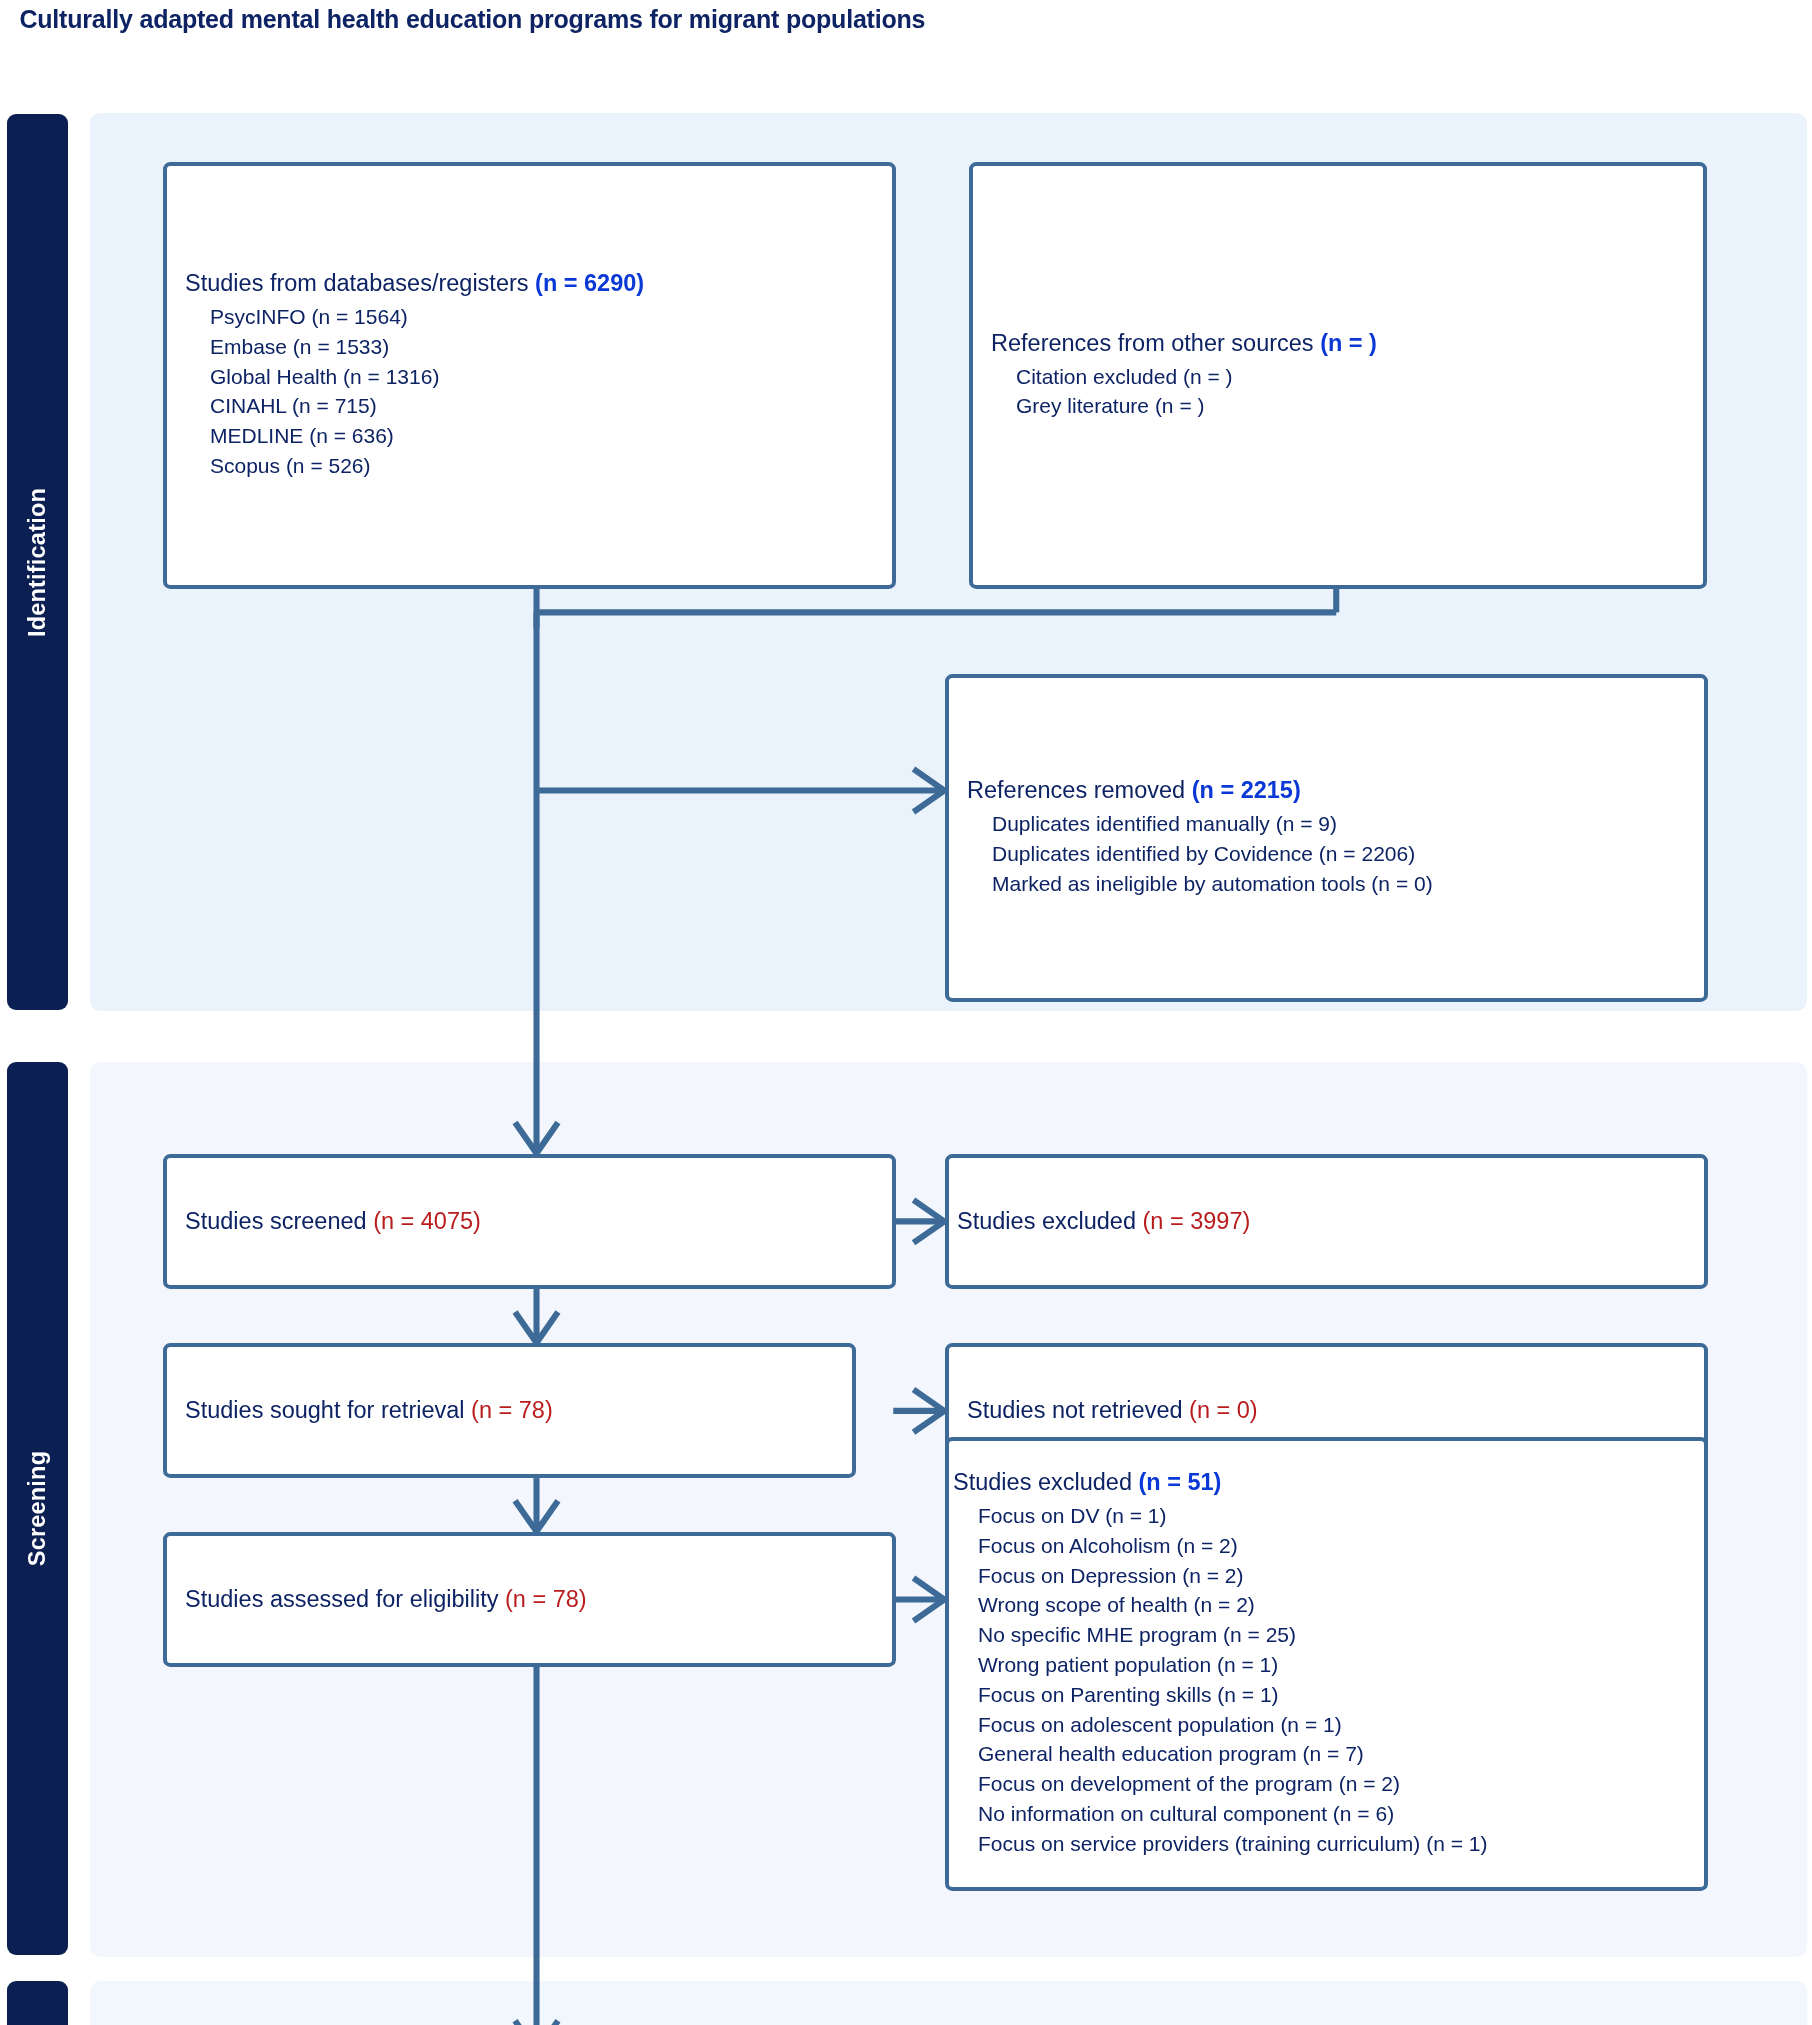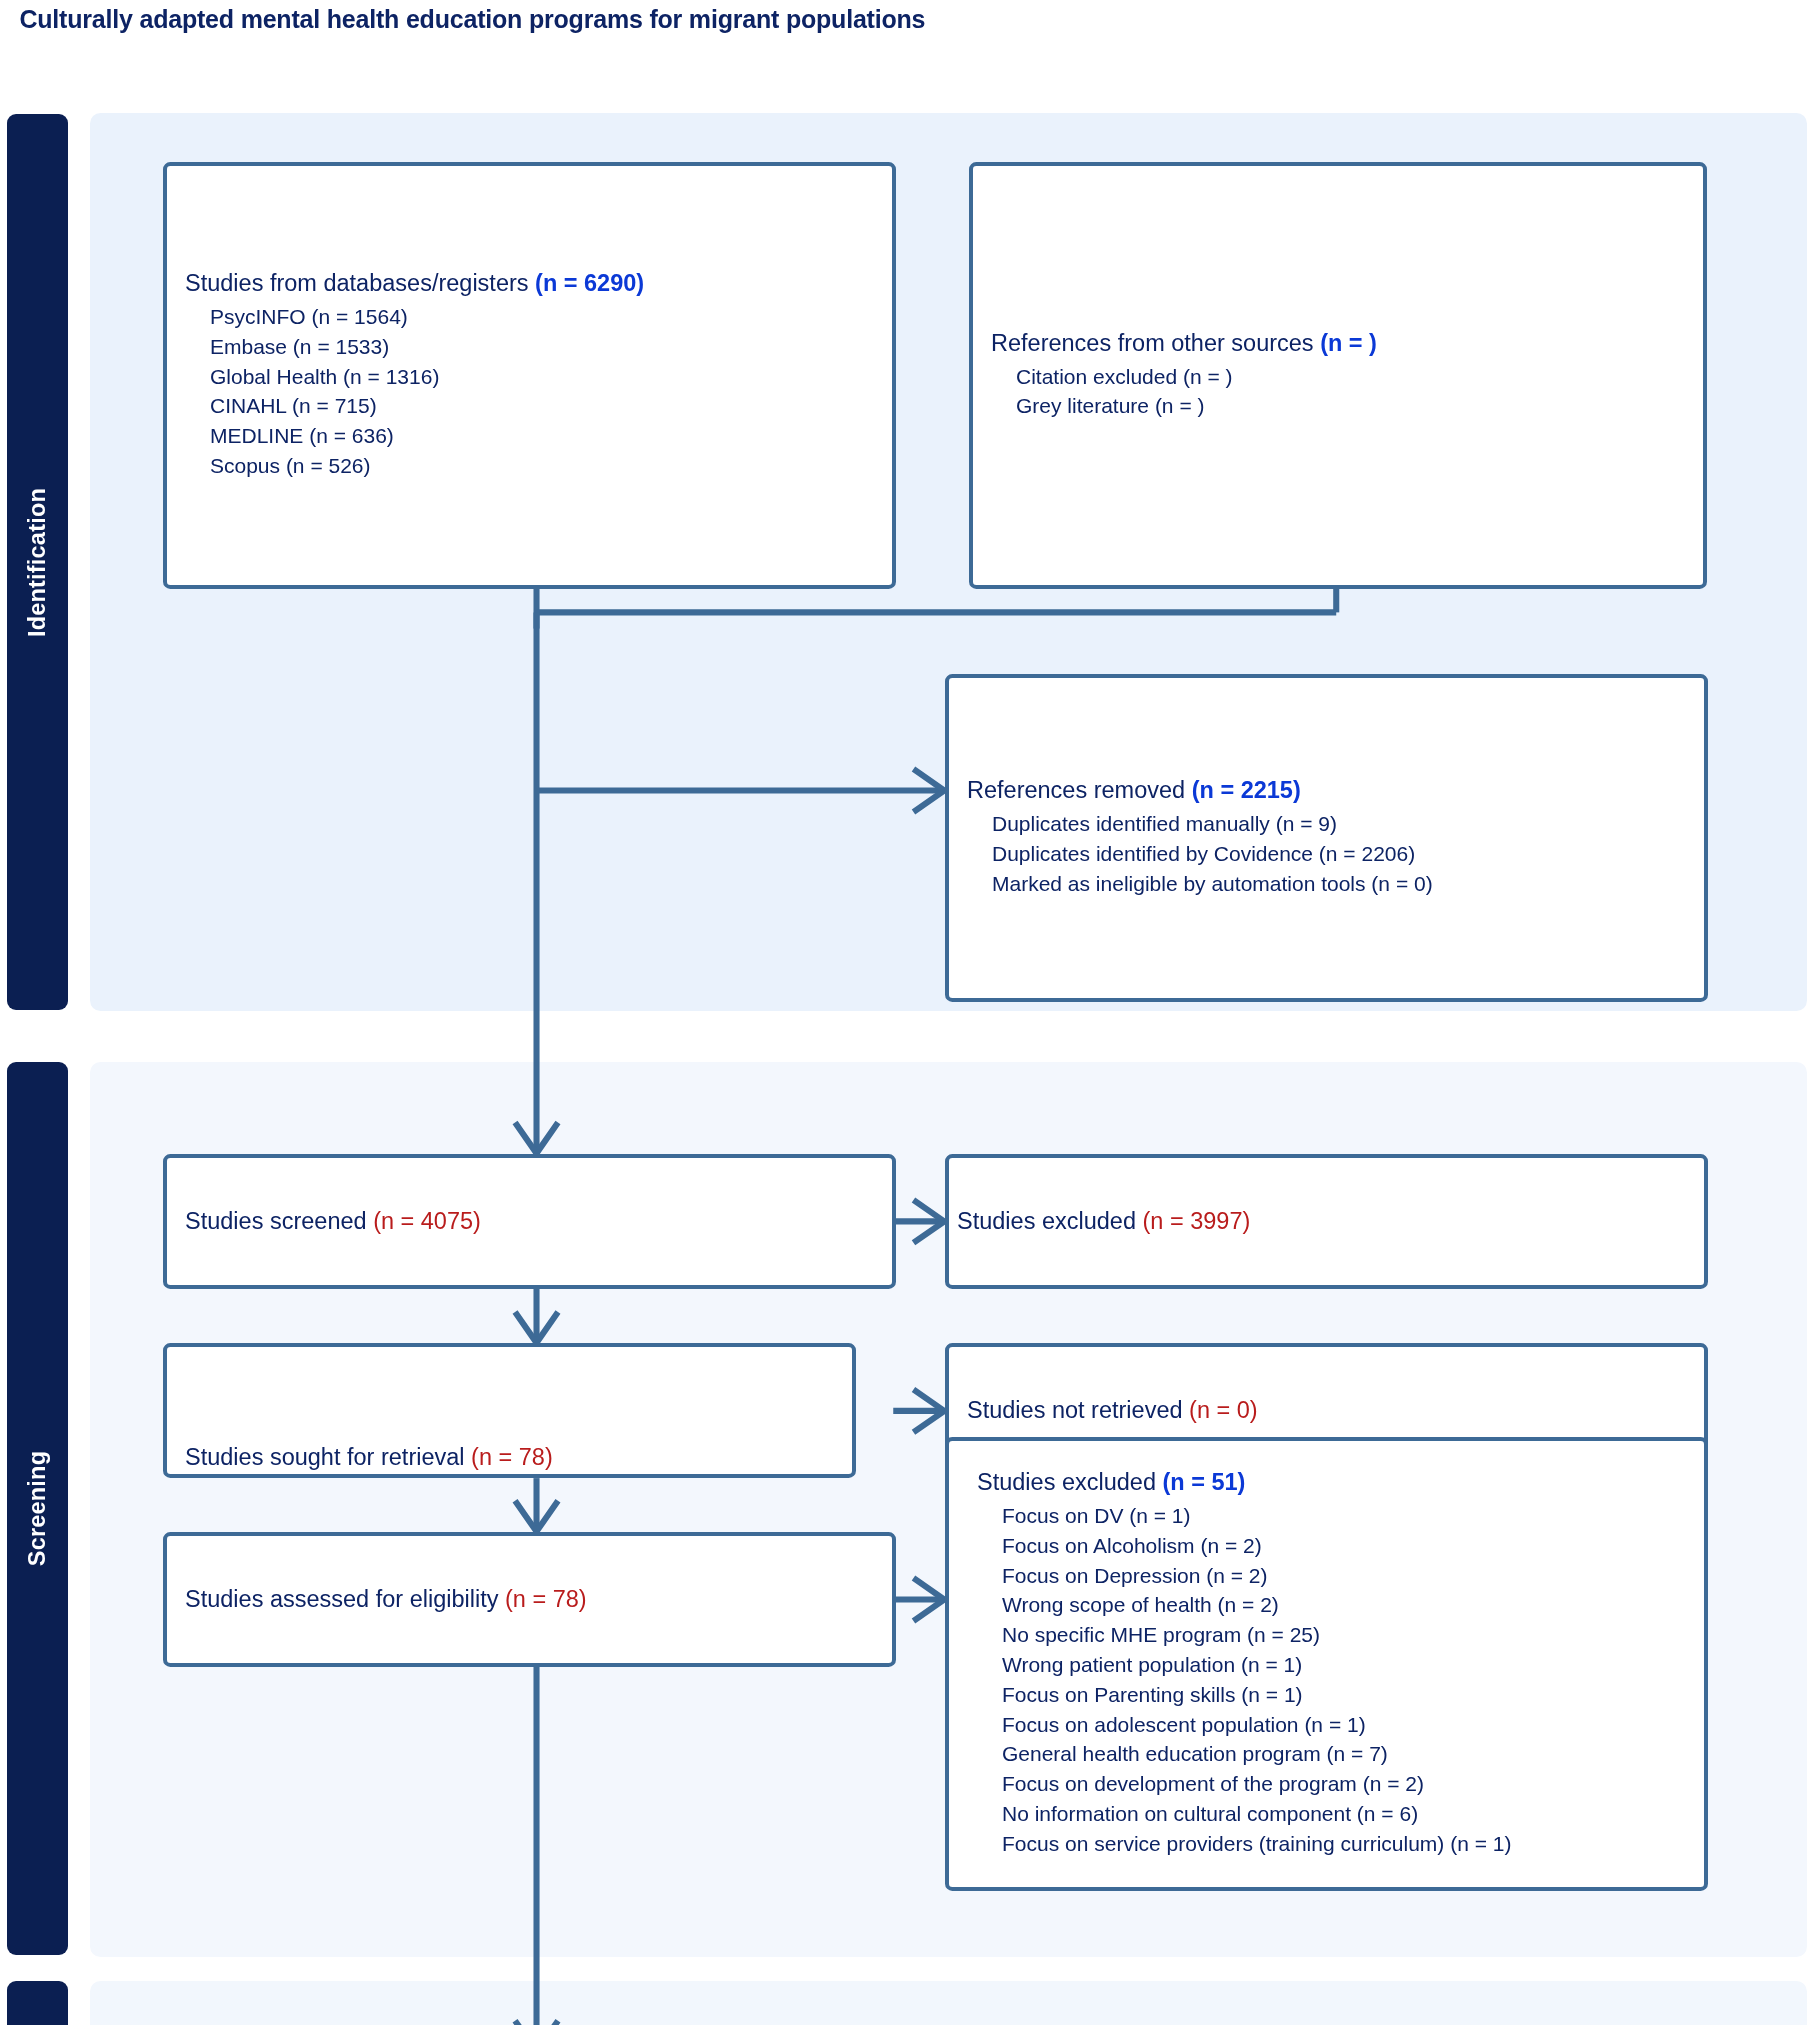--- a/index.html
+++ b/index.html
@@ -163,42 +163,42 @@
     </div>
   </div>
 
   <div class="flowbox" style="left:945px;top:1154px;width:763px;height:135px;padding-left:8px;">
     <div class="bx-line">
       <span>Studies excluded</span>
       <span class="count"> (n = 3997)</span>
     </div>
   </div>
 
-  <div class="flowbox" style="left:163px;top:1343px;width:693px;height:135px;justify-content:flex-end;">
+  <div class="flowbox" style="left:163px;top:1343px;width:693px;height:135px;">
     <div class="bx-line">
       <span>Studies sought for retrieval</span>
       <span class="count"> (n = 78)</span>
     </div>
   </div>
 
   <div class="flowbox" style="left:945px;top:1343px;width:763px;height:135px;">
     <div class="bx-line">
       <span>Studies not retrieved</span>
       <span class="count"> (n = 0)</span>
     </div>
   </div>
 
   <div class="flowbox" style="left:163px;top:1532px;width:733px;height:135px;">
     <div class="bx-line">
       <span>Studies assessed for eligibility</span>
       <span class="count"> (n = 78)</span>
     </div>
   </div>
 
-  <div class="flowbox" style="left:945px;top:1437px;width:763px;height:454px;padding:0 28px;">
+  <div class="flowbox" style="left:945px;top:1437px;width:763px;height:454px;padding:0 4px;">
     <div class="bx-head">
       <span>Studies excluded</span>
       <span class="count"> (n = 51)</span>
     </div>
     <div class="sub-wrap">
       <div class="bx-sub">Focus on DV (n = 1)</div>
       <div class="bx-sub">Focus on Alcoholism (n = 2)</div>
       <div class="bx-sub">Focus on Depression (n = 2)</div>
       <div class="bx-sub">Wrong scope of health (n = 2)</div>
       <div class="bx-sub">No specific MHE program (n = 25)</div>

